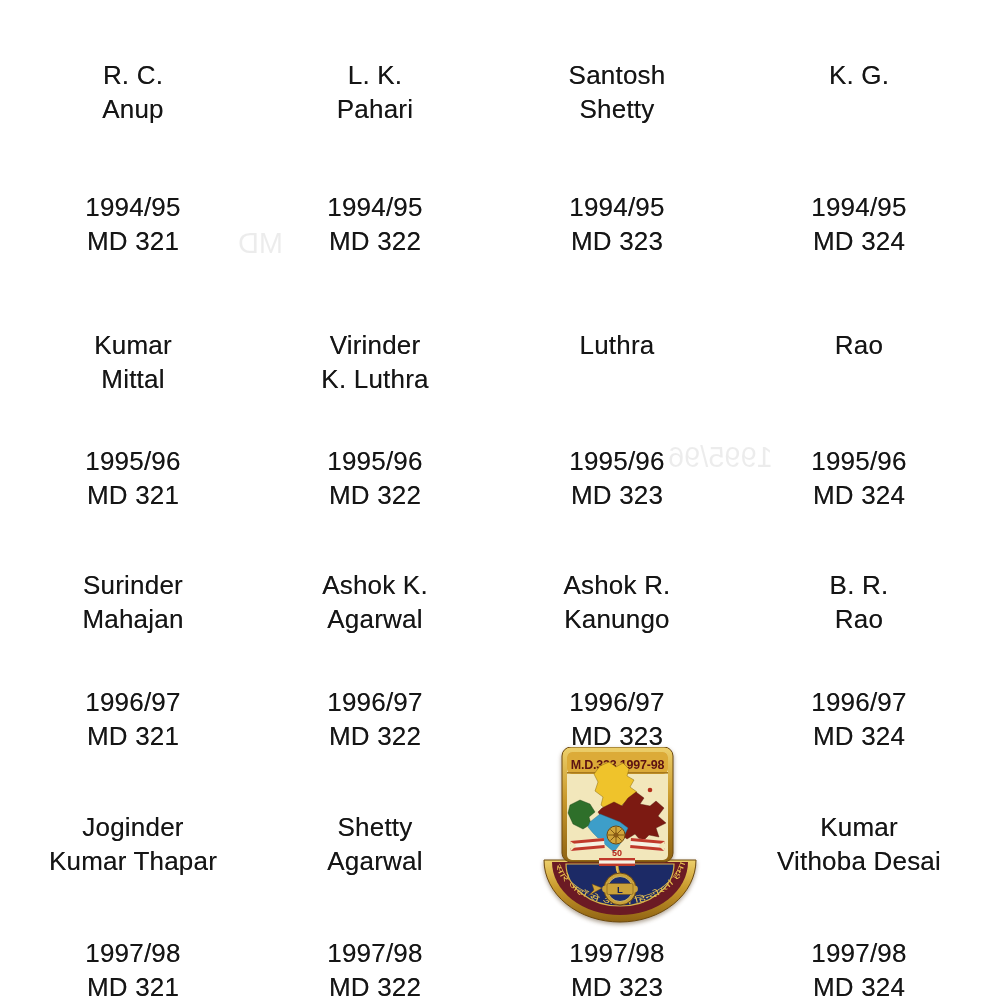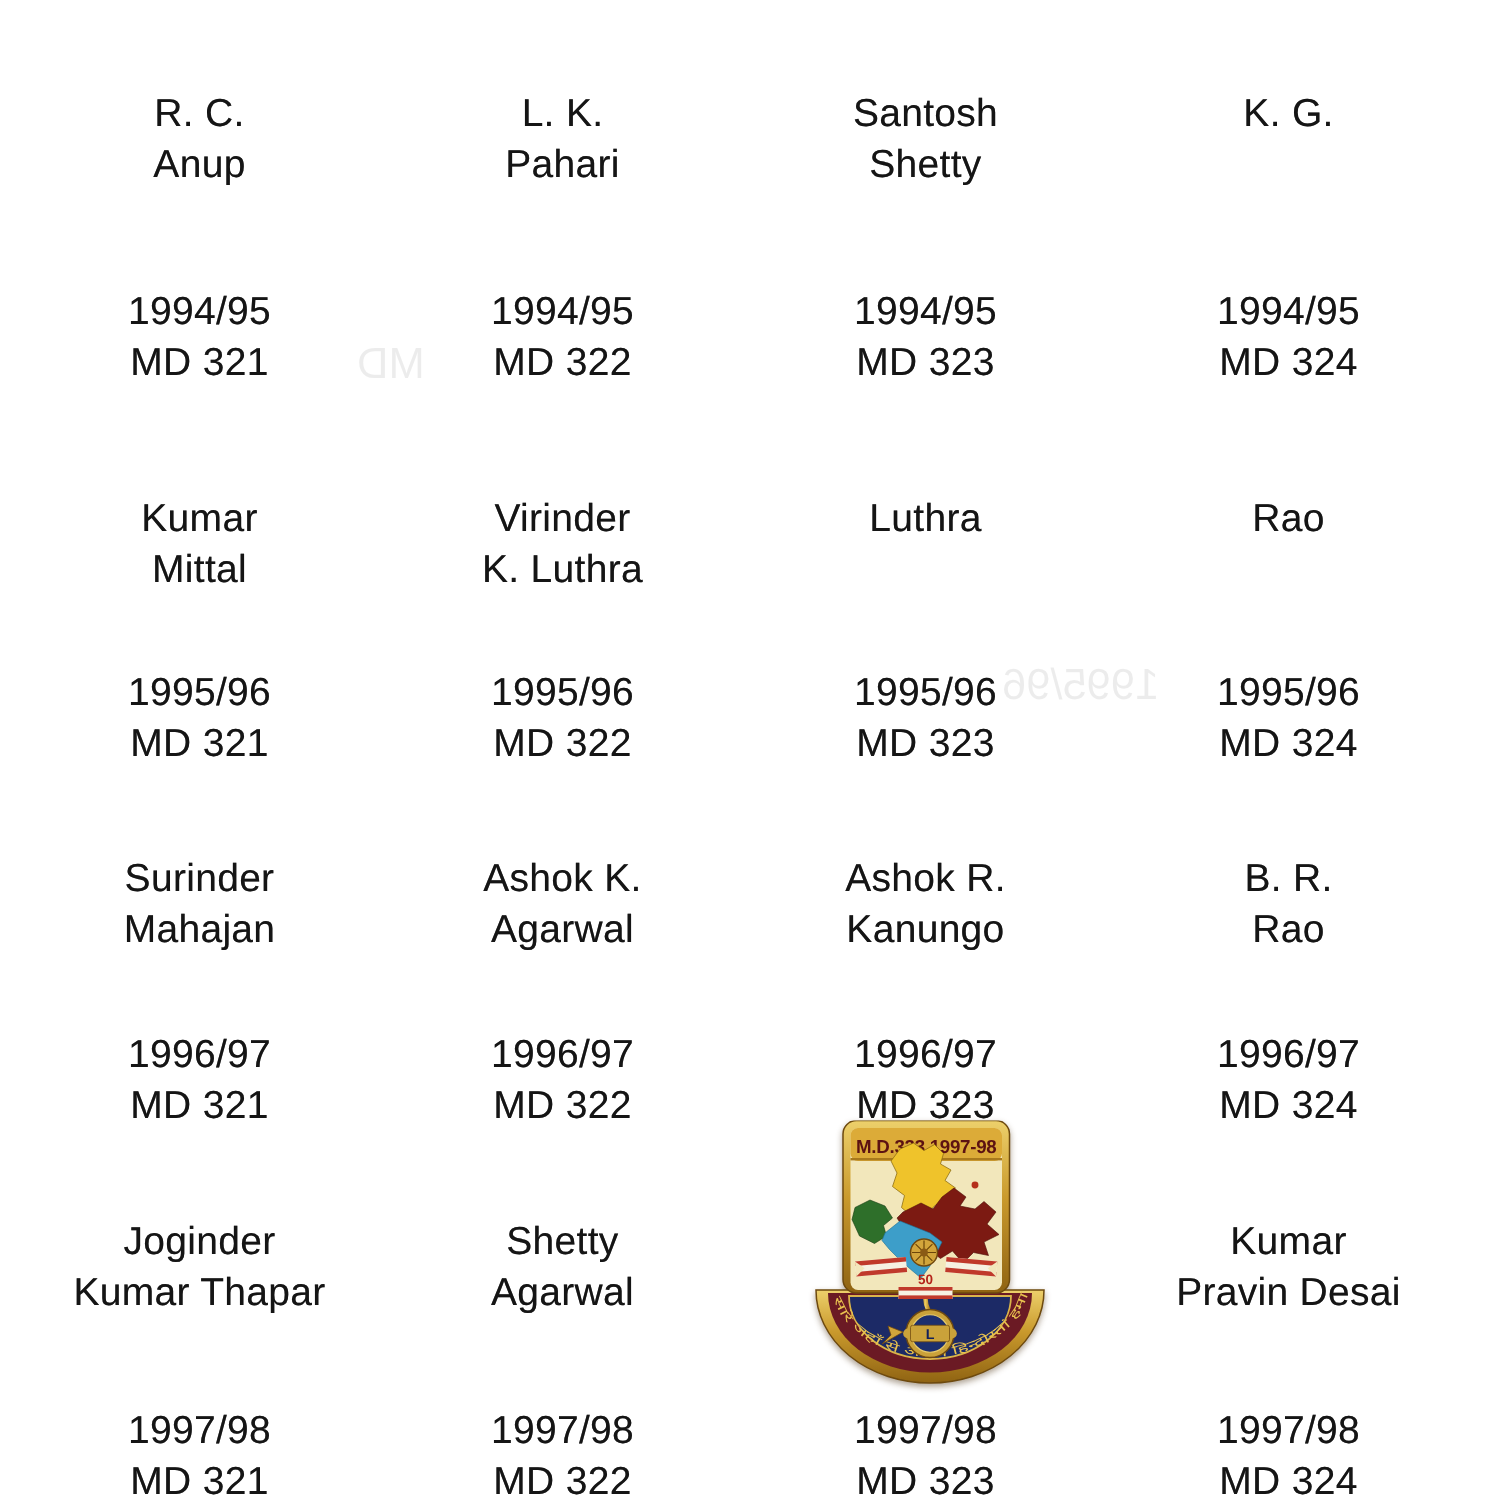--- a/index.html
+++ b/index.html
@@ -137,21 +137,21 @@
   <div class="cell r7 c2">
     <span>Shetty</span>
     <span>Agarwal</span>
   </div>
   <div class="cell r7 c3">
     <span></span>
     <span></span>
   </div>
   <div class="cell r7 c4">
     <span>Kumar</span>
-    <span>Pravin Desai</span>
+    <span>Vithoba Desai</span>
   </div>
 
   <div class="cell r8 c1">
     <span>1997/98</span>
     <span>MD 321</span>
   </div>
   <div class="cell r8 c2">
     <span>1997/98</span>
     <span>MD 322</span>
   </div>

